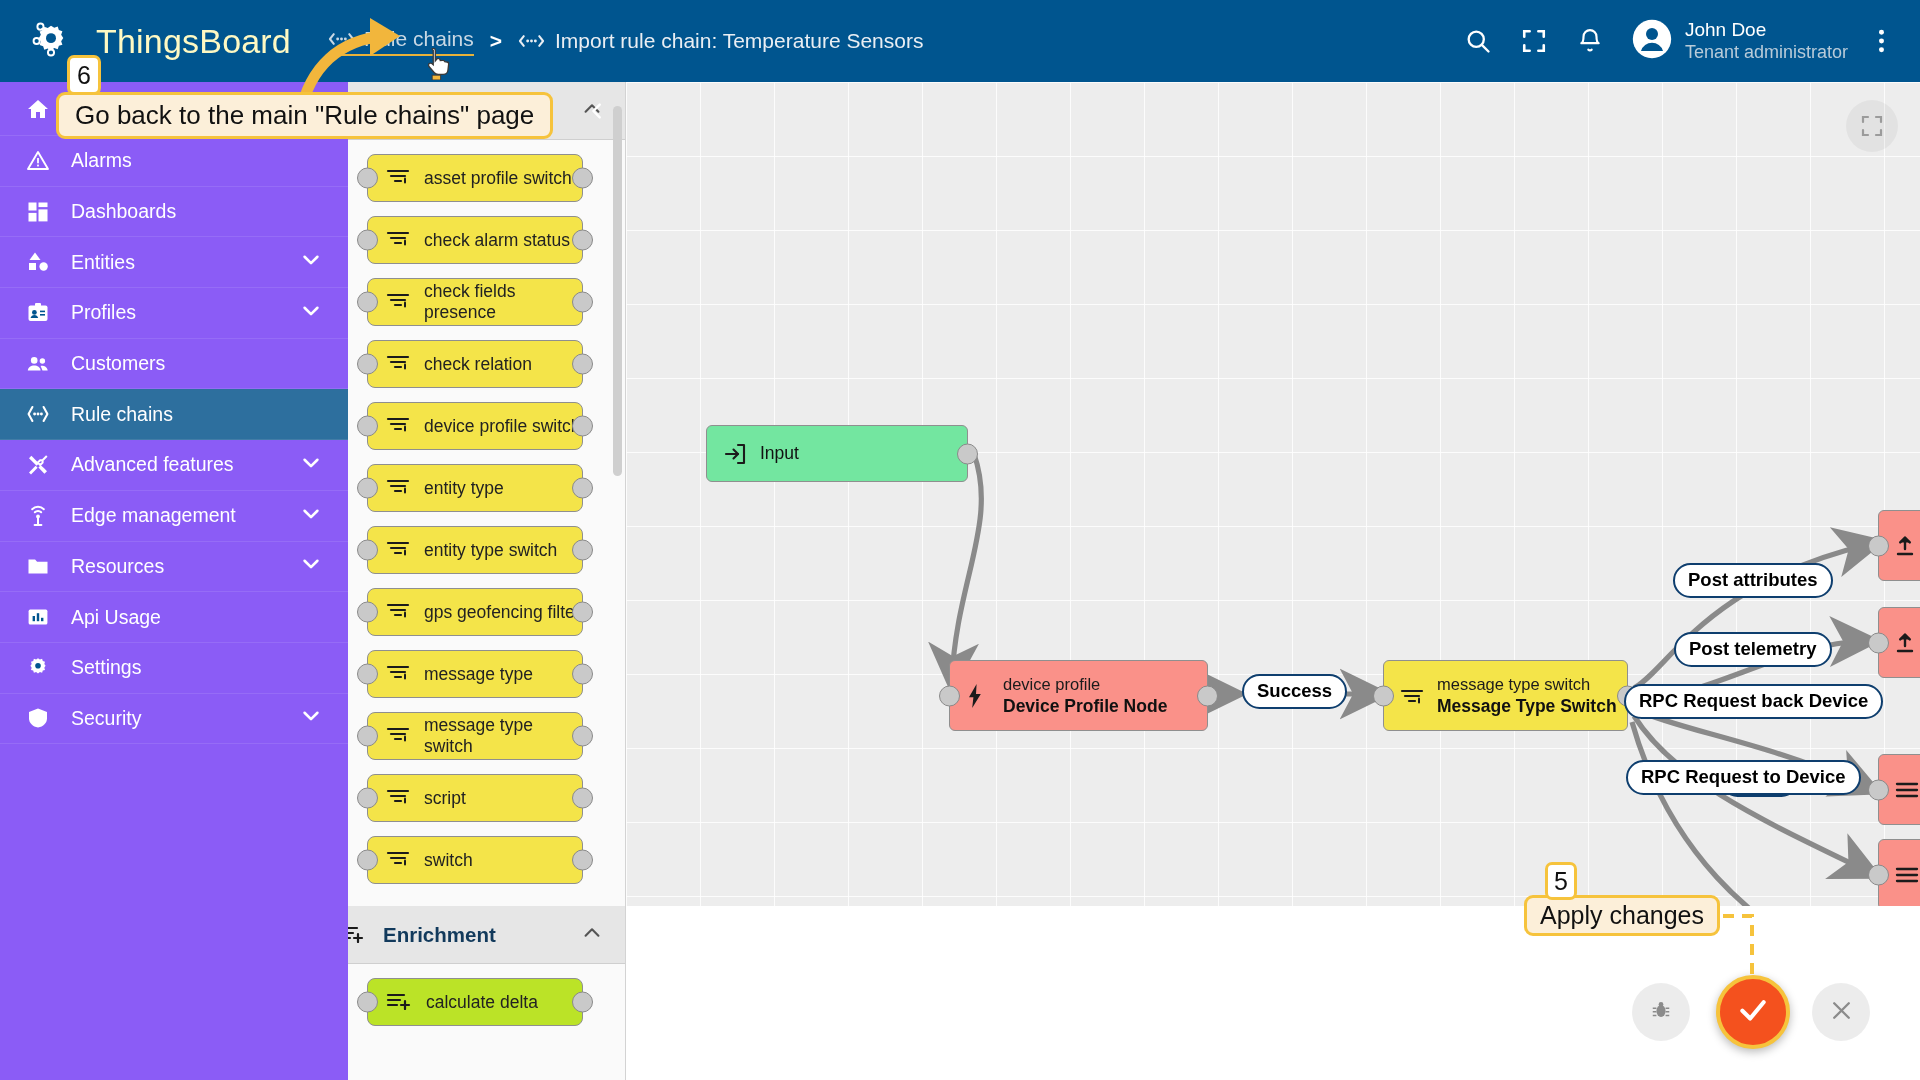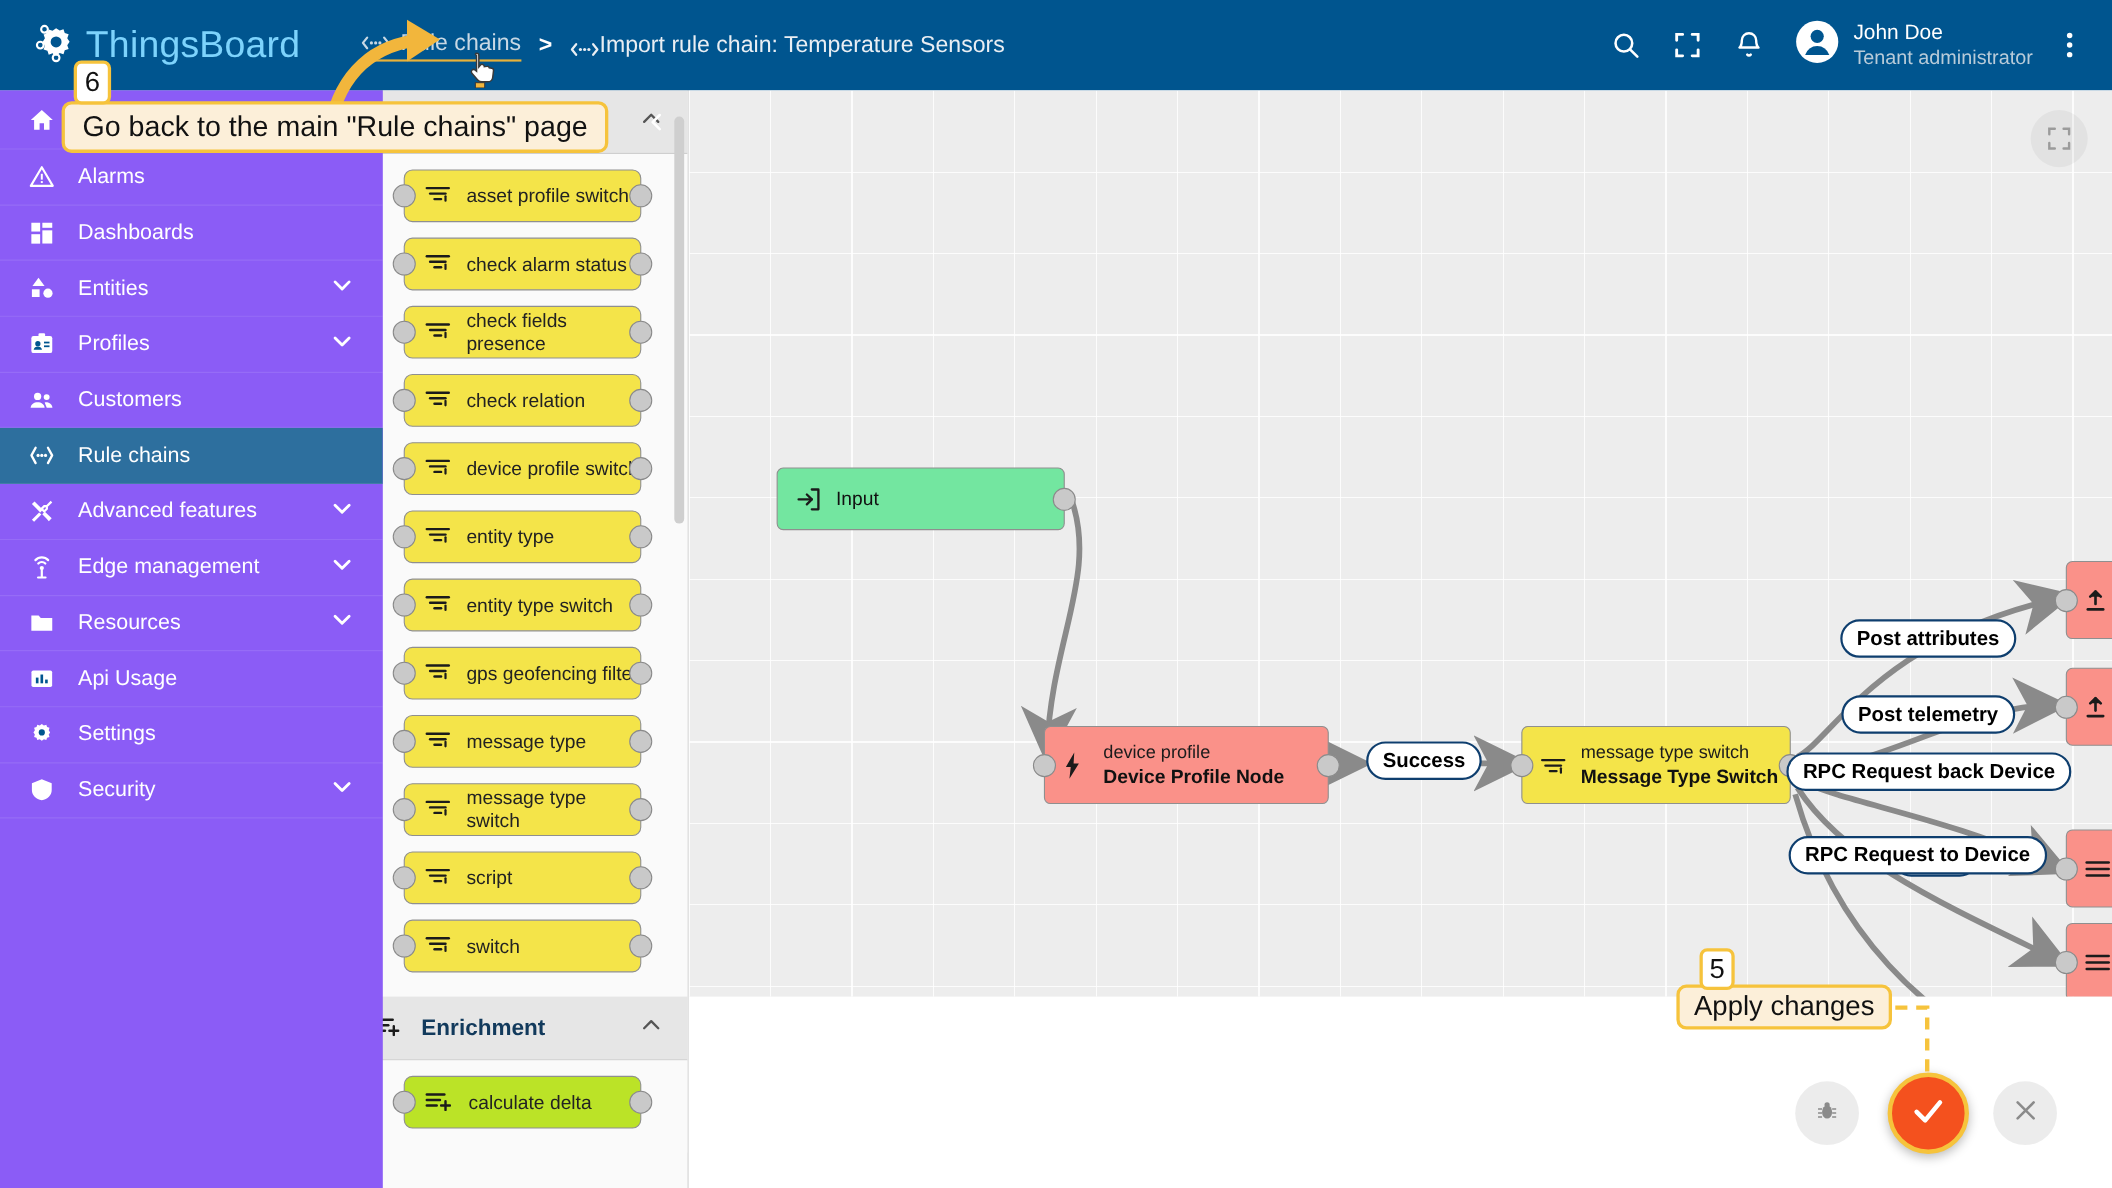--- a/index.html
+++ b/index.html
@@ -11,40 +11,40 @@
   #app { position: relative; width: 1920px; height: 1080px; }
 
   
   .topbar {
     position: absolute; top: 0; left: 0; width: 1920px; height: 82px;
     background: #00558f; display: flex; align-items: center; z-index: 30;
   }
   .brand { display: flex; align-items: center; margin-left: 28px; width: 286px; }
   .brand-logo { width: 46px; height: 46px; flex: 0 0 46px; }
   .brand-name {
-    color: #7dd3fc; font-size: 34px; letter-spacing: .2px; margin-left: 4px; font-weight: 400;
+    color: #fef9c3; font-size: 34px; letter-spacing: .2px; margin-left: 22px; font-weight: 400;
   }
   .crumbs { display: flex; align-items: center; margin-left: 14px; }
   .crumb-link {
     display: flex; align-items: center; gap: 9px;
     color: #c8d8e4; font-size: 21px; cursor: pointer;
     border-bottom: 2px solid #e8b23a; padding-bottom: 3px;
   }
   .crumb-sep { color: #ffffff; font-size: 21px; margin: 0 16px; font-weight: 600; }
-  .crumb-current { display: flex; align-items: flex-end; gap: 0; color: #e9eef3; font-size: 21px; }
+  .crumb-current { display: flex; align-items: center; gap: 10px; color: #e9eef3; font-size: 21px; }
   .ic-rule { width: 27px; height: 16px; display:block; }
 
   .topbar-right {
     margin-left: auto; display: flex; align-items: center; gap: 0; padding-right: 16px;
   }
   .tb-icon {
     width: 56px; height: 56px; display: flex; align-items: center; justify-content: center;
     cursor: pointer; border-radius: 50%;
   }
-  .user-block { display: flex; gap: 13px; margin-left: 14px; cursor: pointer; }
+  .user-block { display: flex; align-items: center; gap: 13px; margin-left: 14px; cursor: pointer; }
   .avatar-ic { width: 40px; height: 40px; }
   .user-txt { line-height: 1.22; }
   .user-name { color: #ffffff; font-size: 19px; }
   .user-role { color: #b8cbd9; font-size: 18px; }
   .dots-btn { width: 46px; height: 50px; display:flex; align-items:center; justify-content:center; cursor:pointer; margin-left: 10px;}
 
   
   .sidebar {
     position: absolute; top: 82px; left: 0; width: 348px; height: 998px;
     background: #8b5cf6; overflow: hidden; z-index: 20;

